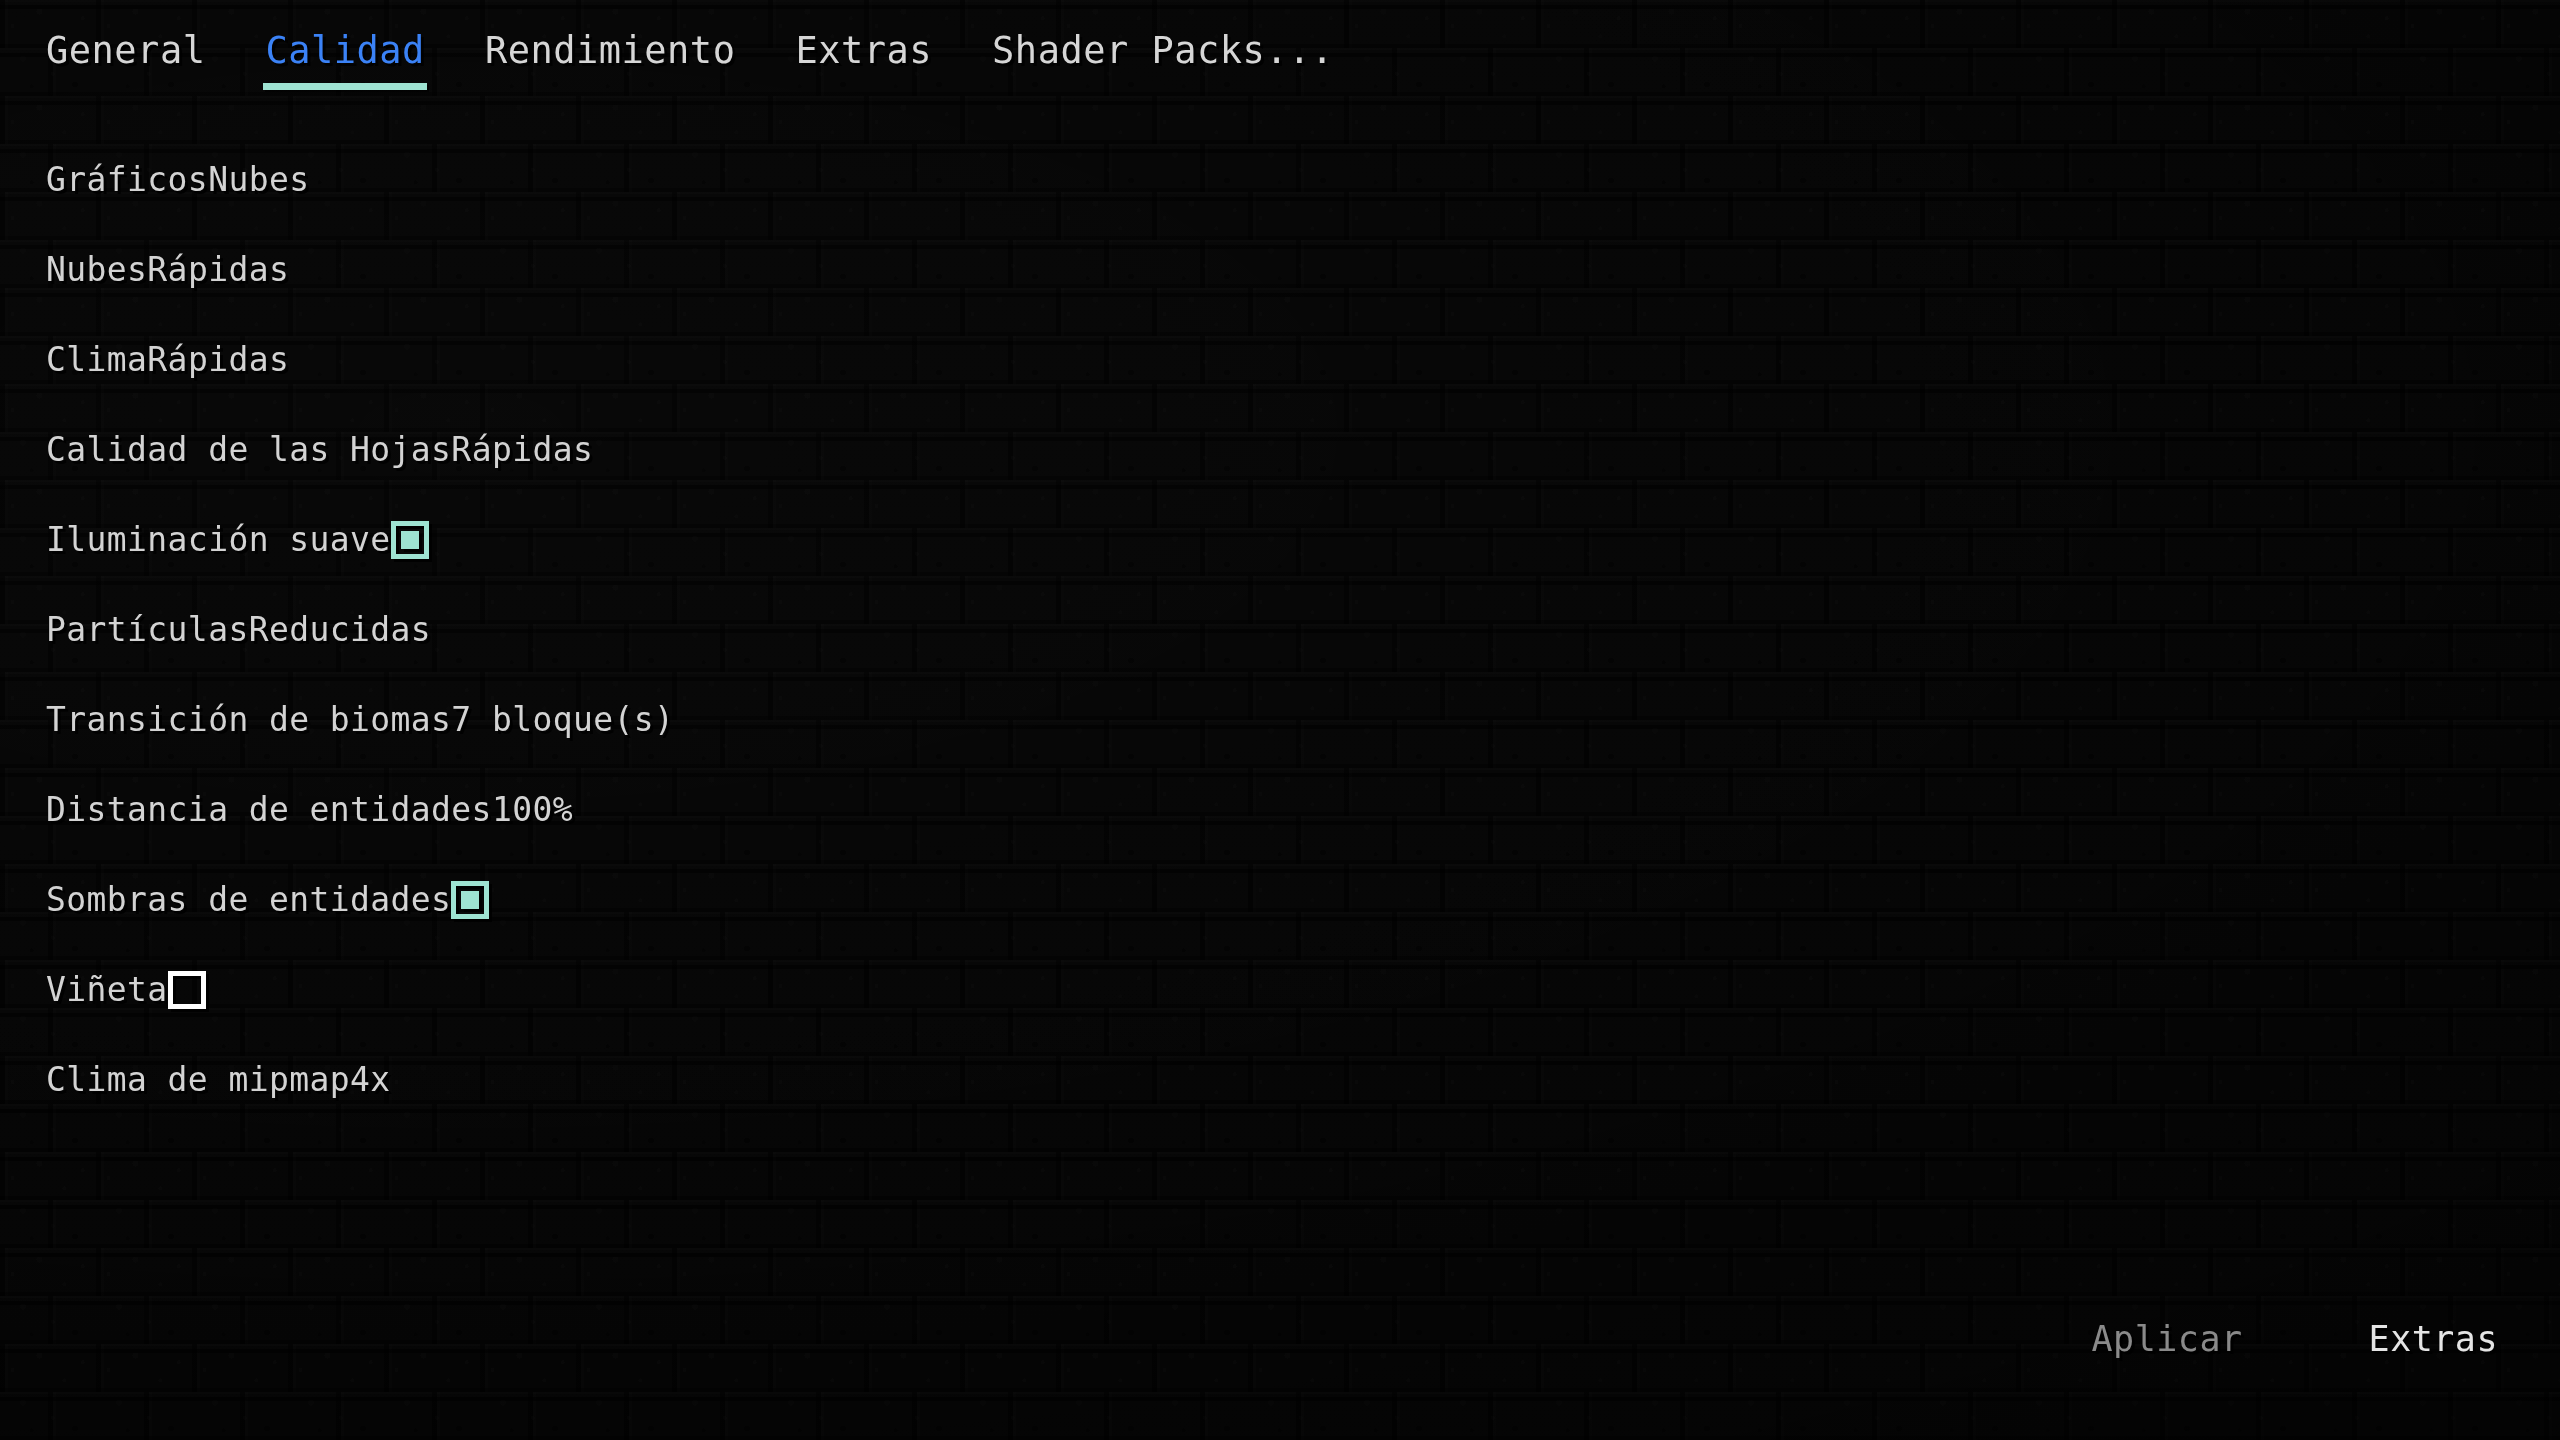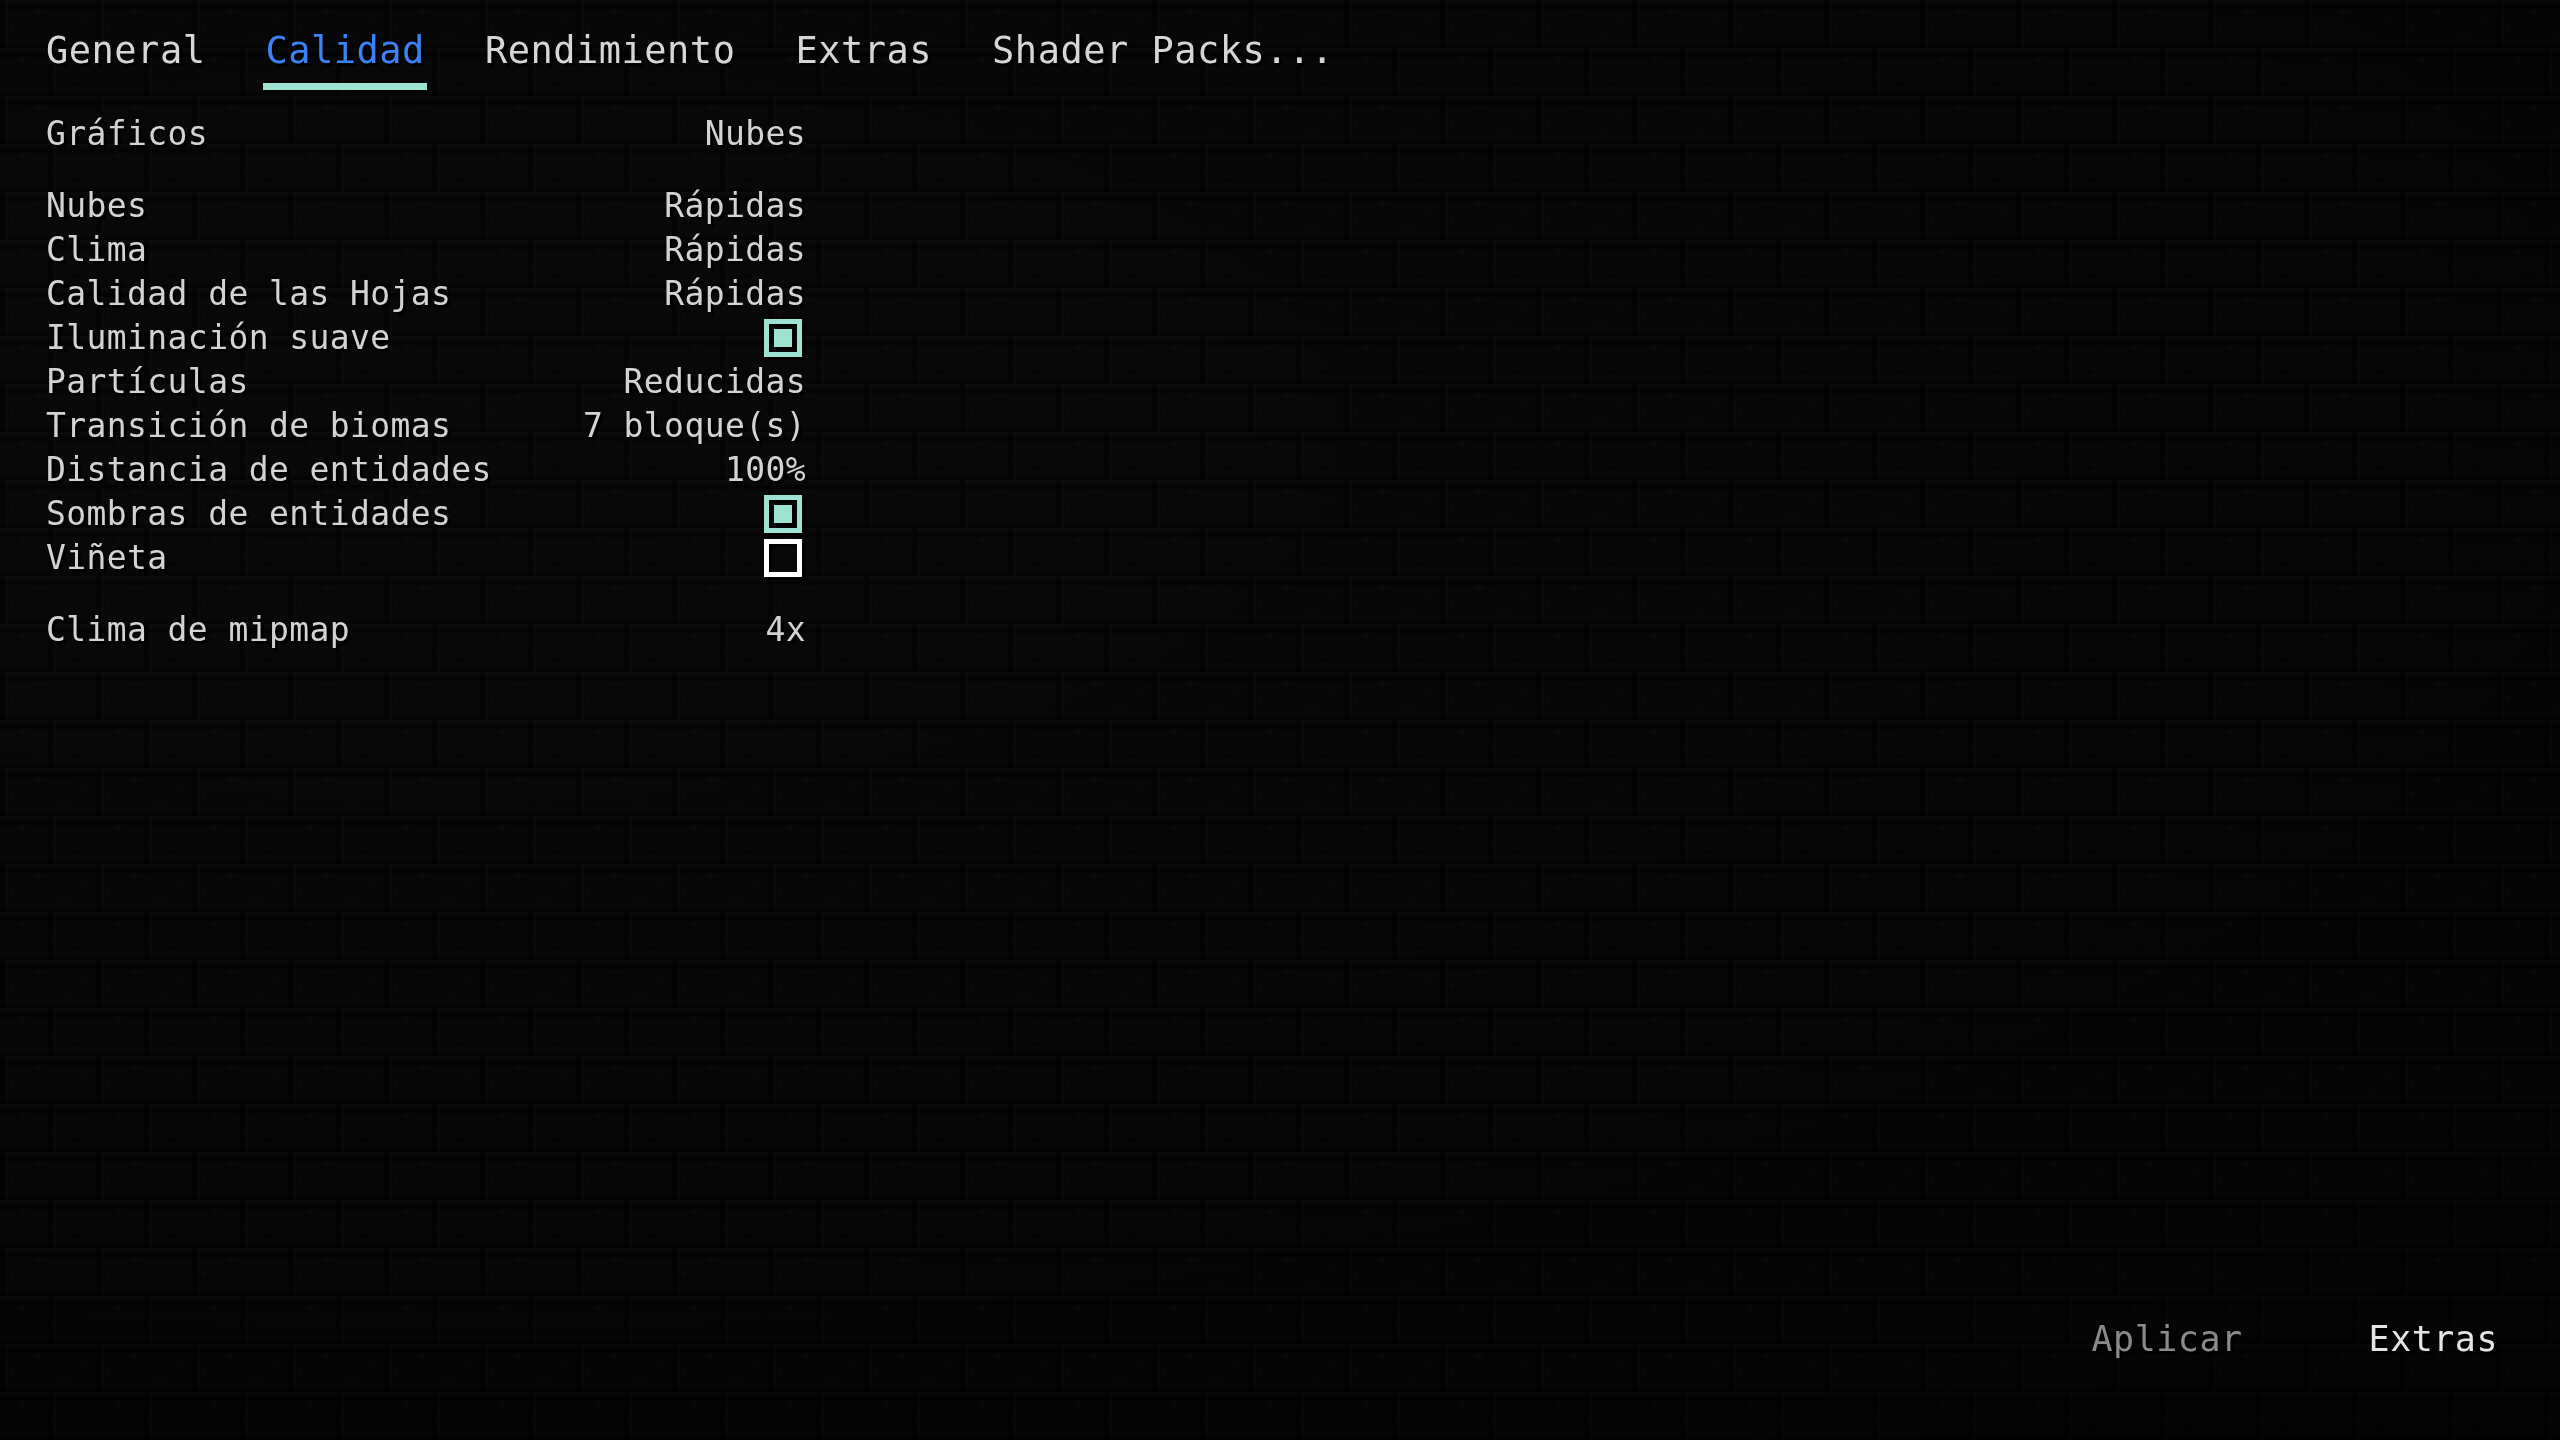--- a/index.html
+++ b/index.html
@@ -173,23 +173,23 @@
     position: absolute;
     top: 112px;
     left: 46px;
     width: 760px;
   }
 
   .opt-row {
     position: relative;
     display: flex;
     align-items: center;
-    justify-content: space-between;
     height: 44px;
     cursor: pointer;
+    margin-top: 46px;
   }
 
   .opt-row.gap-after { margin-bottom: 28px; }
 
   .opt-label {
     font-size: 33px;
     line-height: 44px;
     color: #d3d3d3;
     text-shadow: 3px 3px 0 rgba(0,0,0,0.85);
     letter-spacing: 0.4px;

